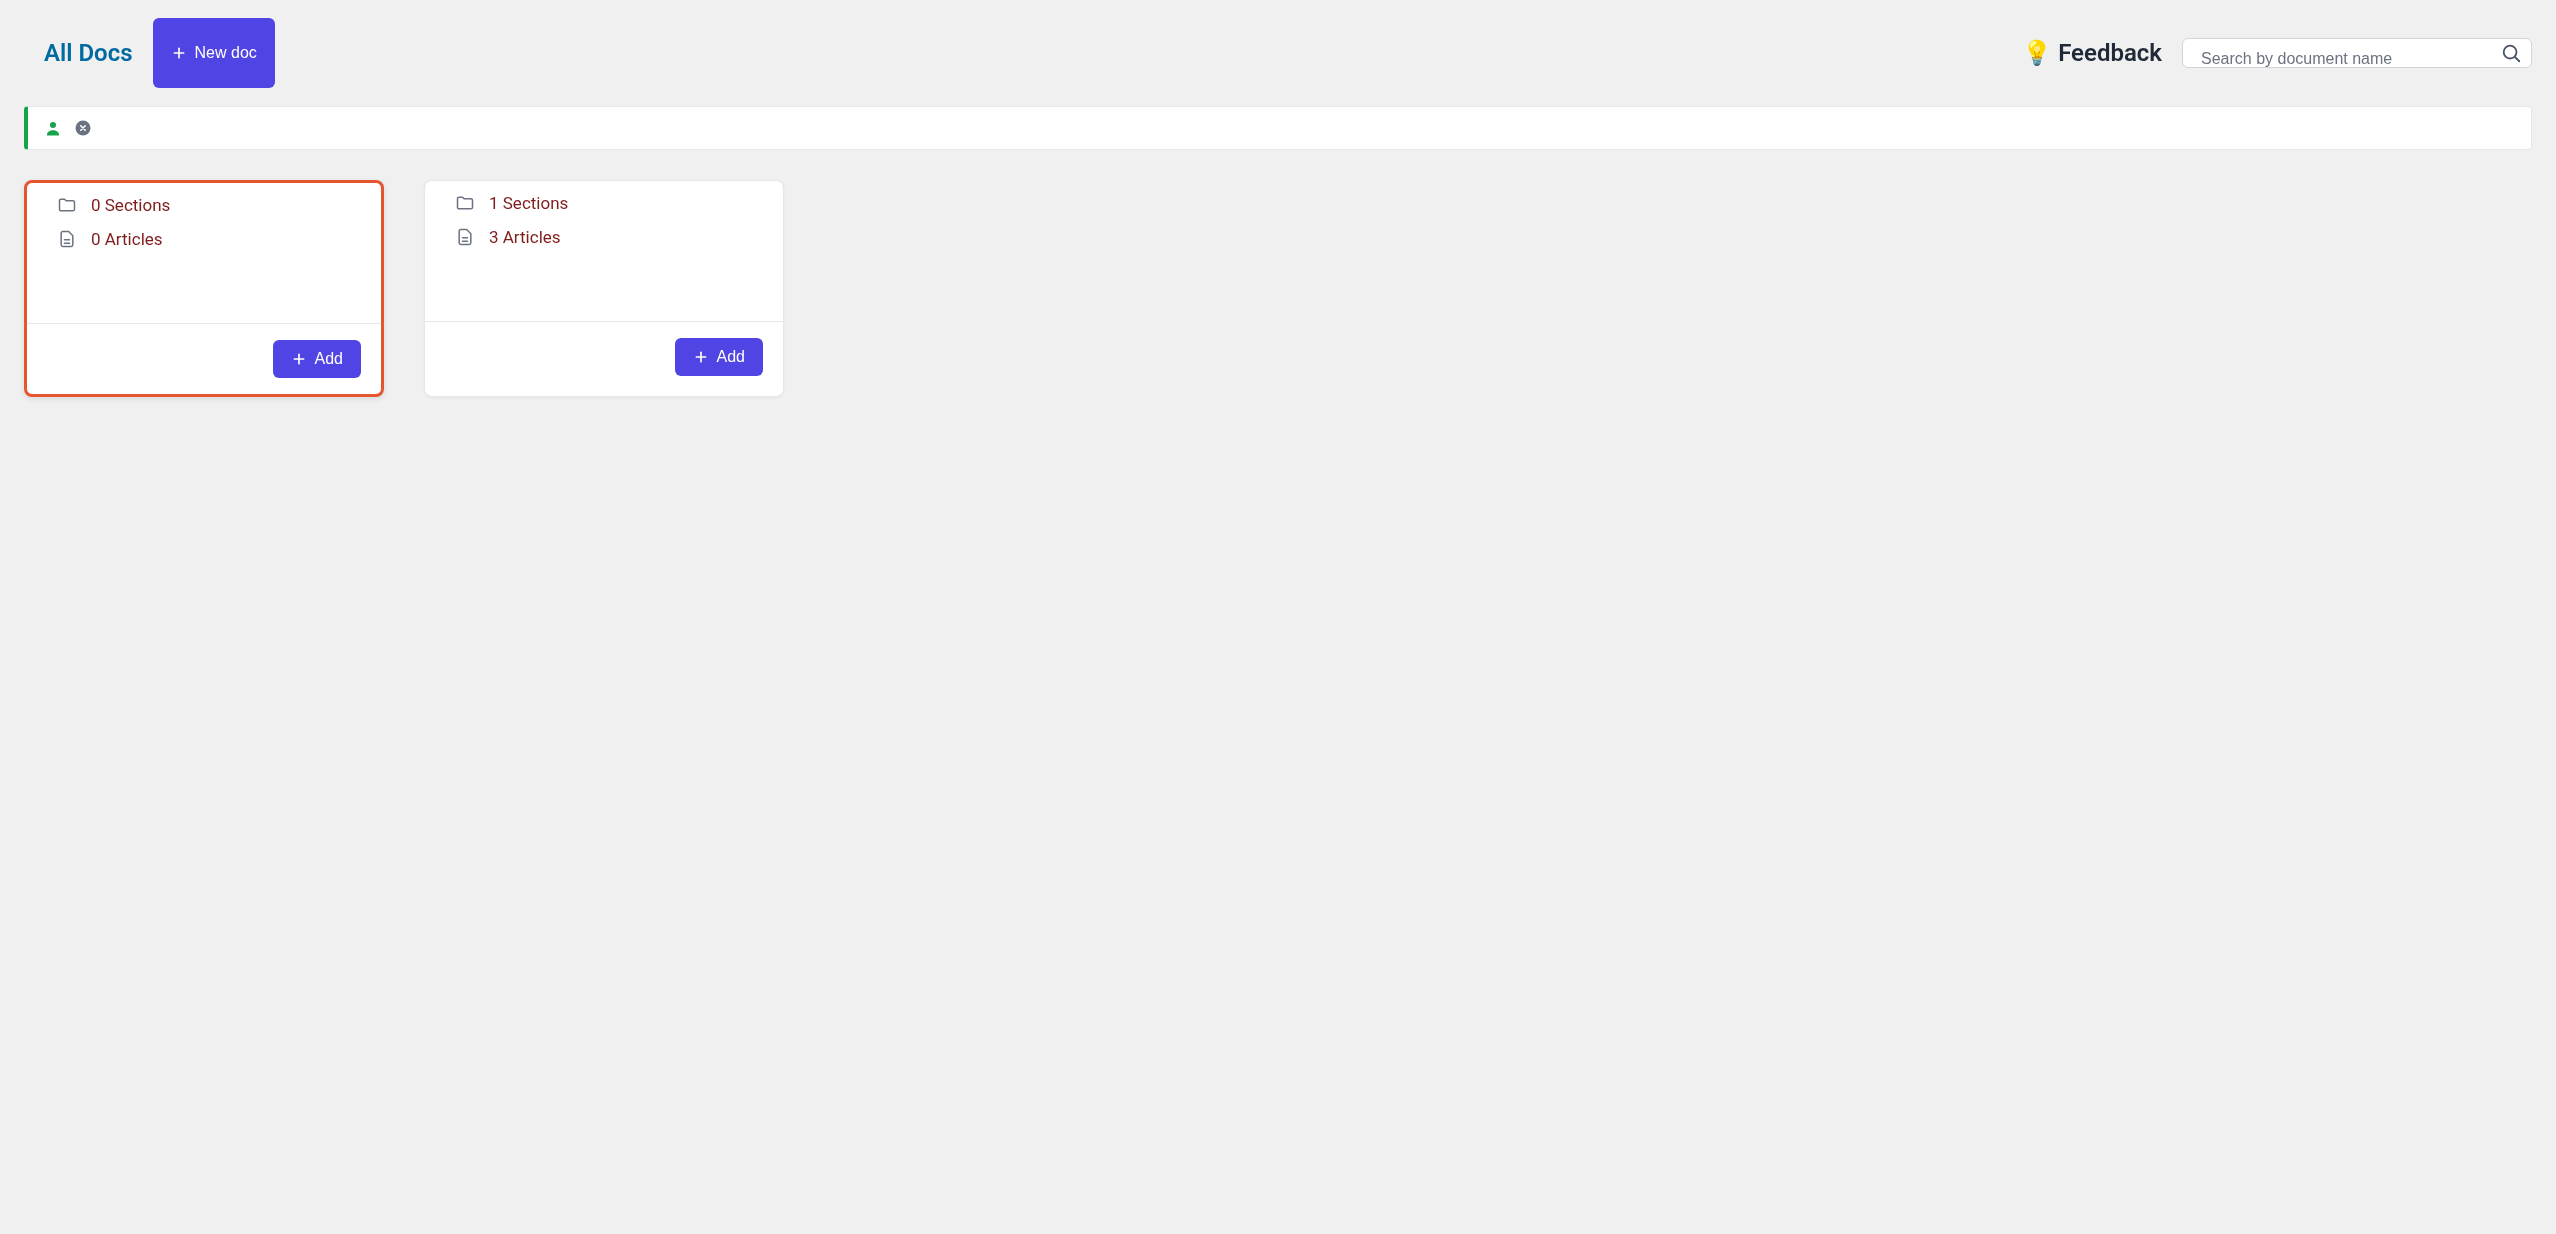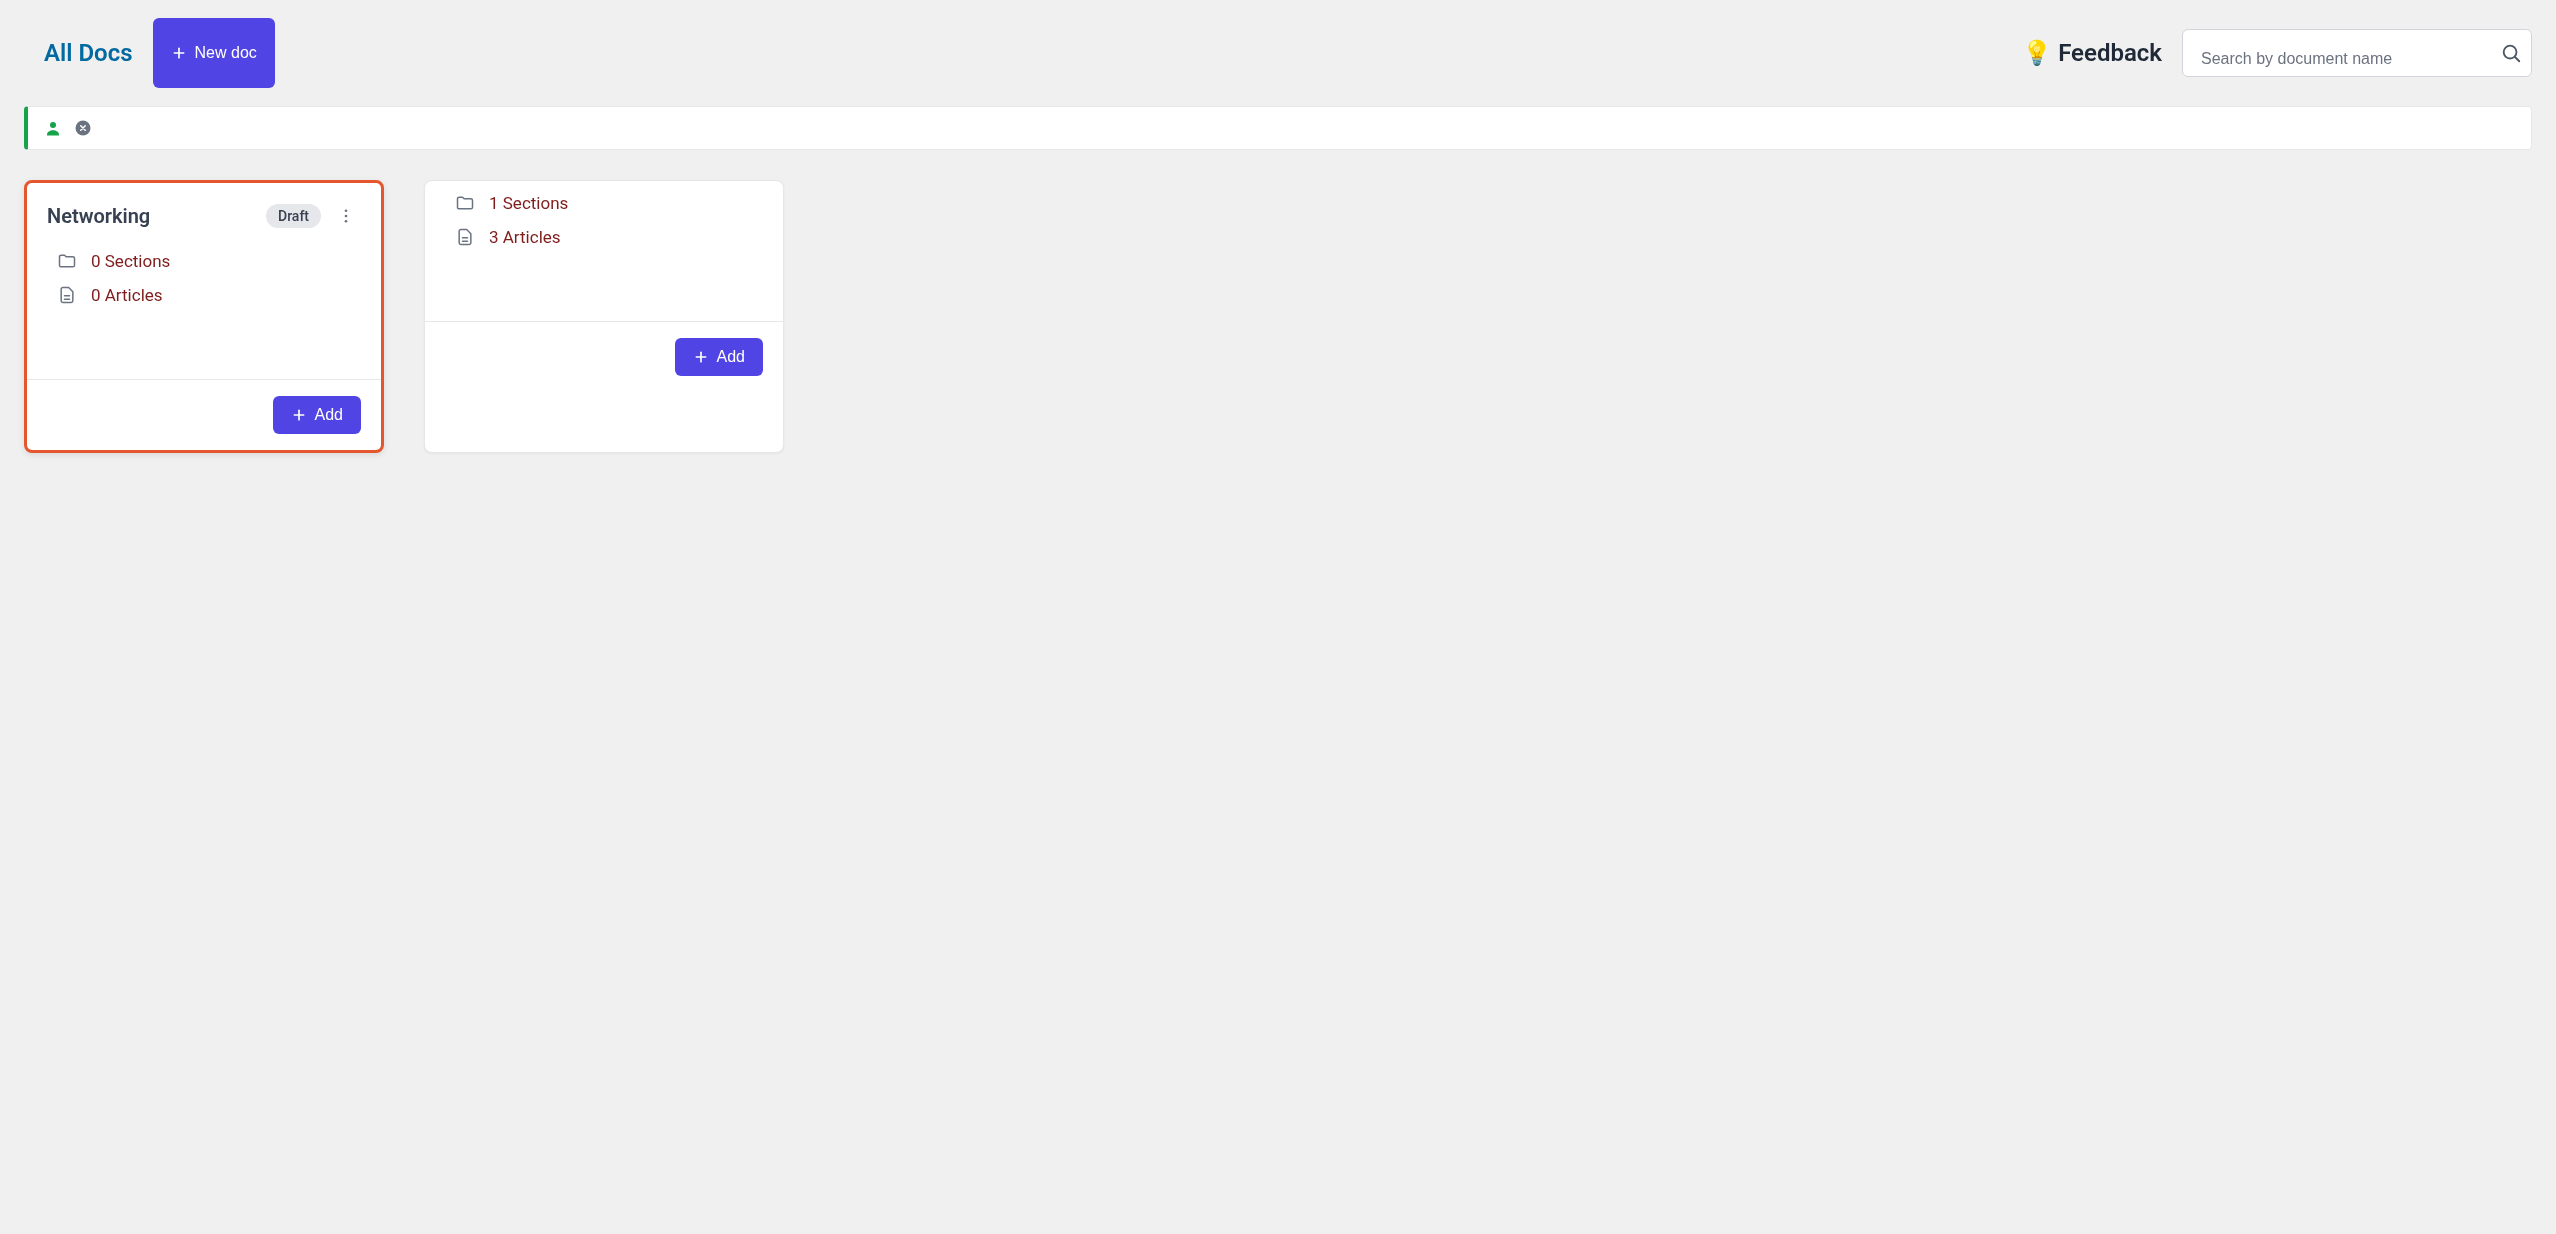--- a/index.html
+++ b/index.html
@@ -45,21 +45,21 @@
     font-weight: 600;
     color: #1f2937;
     cursor: pointer;
   }
   .search-wrap {
     position: relative;
     width: 350px;
   }
   .search-input {
     width: 100%;
-    height: 48px;
+    height: 30px;
     border: 1px solid #d1d5db;
     border-radius: 6px;
     padding: 12px 48px 0 18px;
     font-size: 16px;
     background: #fff;
     color: #374151;
   }
   .search-input::placeholder { color: #6b7280; }
   .search-icon-btn {
     position: absolute;
@@ -212,31 +212,20 @@
     <svg width="18" height="18" viewBox="0 0 24 24" fill="#6b7280">
         <circle cx="12" cy="12" r="10"></circle>
         <path d="M15 9l-6 6M9 9l6 6" stroke="#fff" stroke-width="2" stroke-linecap="round"></path>
       </svg>
   </button>
 </div>
 
 <div class="cards-row">
 
   <div class="doc-card highlighted">
-    <div class="card-header">
-      <div class="card-title">Networking</div>
-      <span class="badge">Draft</span>
-      <button class="card-menu-btn">
-        <svg width="18" height="18" viewBox="0 0 24 24" fill="currentColor">
-            <circle cx="12" cy="5" r="1.8"></circle>
-            <circle cx="12" cy="12" r="1.8"></circle>
-            <circle cx="12" cy="19" r="1.8"></circle>
-          </svg>
-      </button>
-    </div>
     <div class="card-body">
       <div class="stat-row">
         <svg width="20" height="20" viewBox="0 0 24 24" fill="none" stroke="currentColor" stroke-width="1.8" stroke-linecap="round" stroke-linejoin="round">
             <path d="M3 7a2 2 0 0 1 2-2h4l2 2h8a2 2 0 0 1 2 2v8a2 2 0 0 1-2 2H5a2 2 0 0 1-2-2V7z"></path>
           </svg>
         <span>0 Sections</span>
       </div>
       <div class="stat-row">
         <svg width="20" height="20" viewBox="0 0 24 24" fill="none" stroke="currentColor" stroke-width="1.8" stroke-linecap="round" stroke-linejoin="round">
             <path d="M14 3H7a2 2 0 0 0-2 2v14a2 2 0 0 0 2 2h10a2 2 0 0 0 2-2V8l-5-5z"></path>

